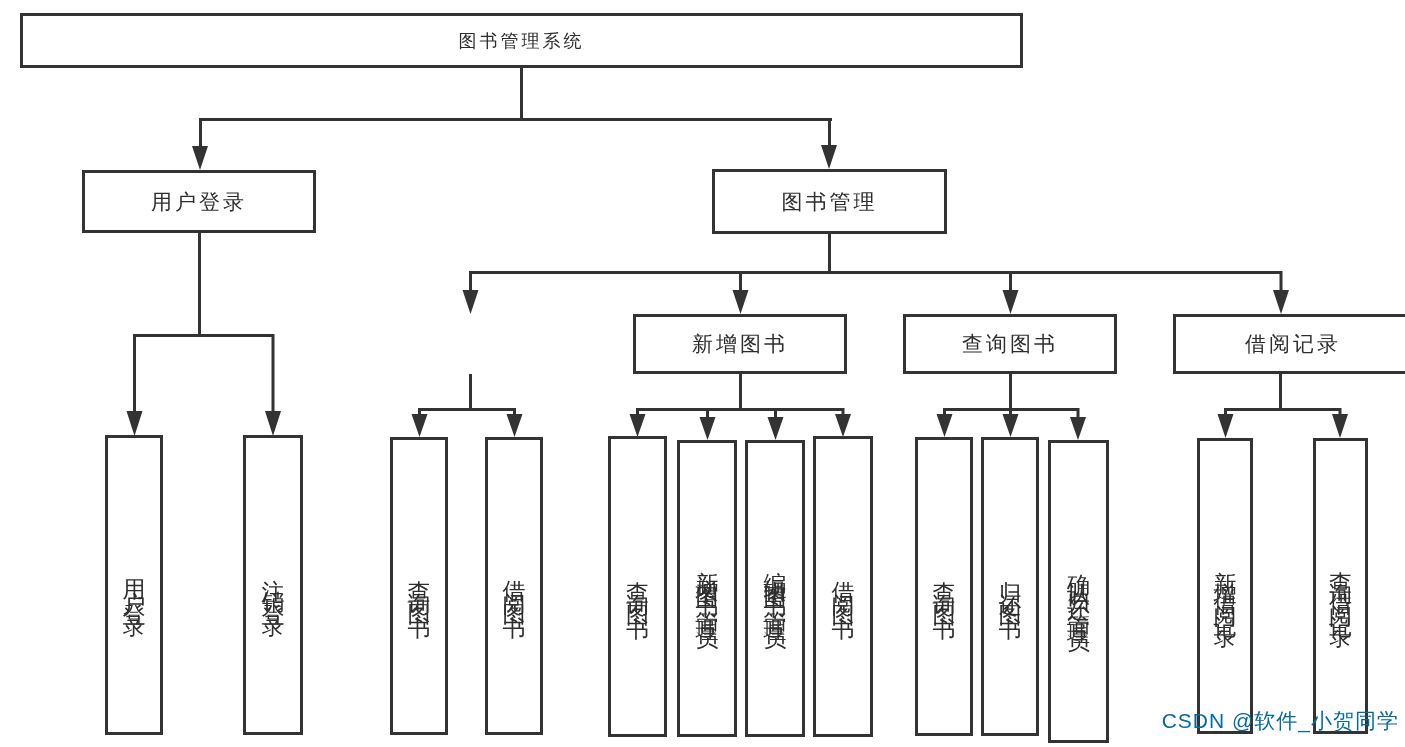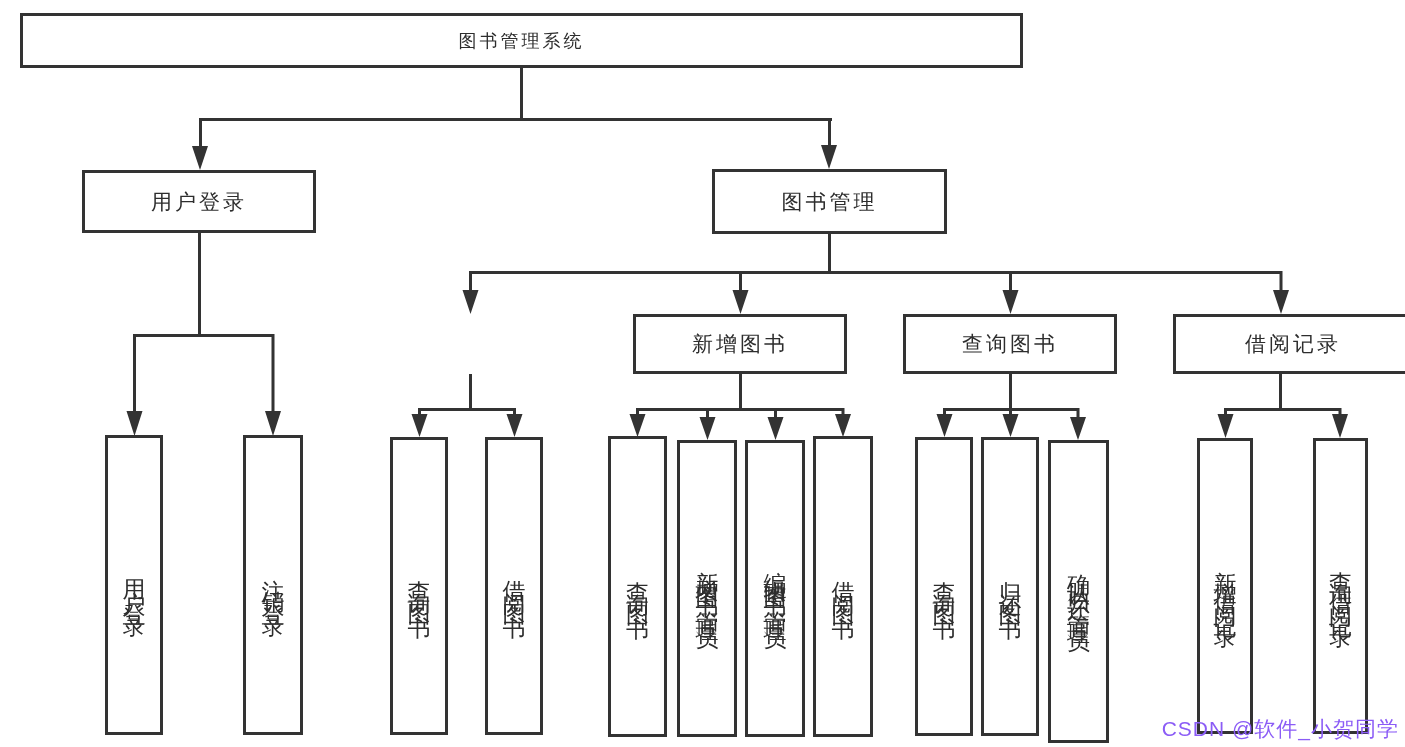--- a/index.html
+++ b/index.html
@@ -26,23 +26,23 @@
     writing-mode:vertical-rl;
     text-orientation:upright;
     font-size:23px;
     line-height:1;
   }
   .ls12{letter-spacing:12px;}
   .ls11{letter-spacing:11px;}
   .ls8{letter-spacing:8px;}
   .watermark{
     position:absolute;
-    right:6px;bottom:4px;
+    right:6px;bottom:12px;
     font-size:21px;
-    color:#8b5cf6;
+    color:#0369a1;
     letter-spacing:1px;
     z-index:2;
     white-space:nowrap;
   }
 </style>
 </head>
 <body>
 
 <div class="canvas">
 

